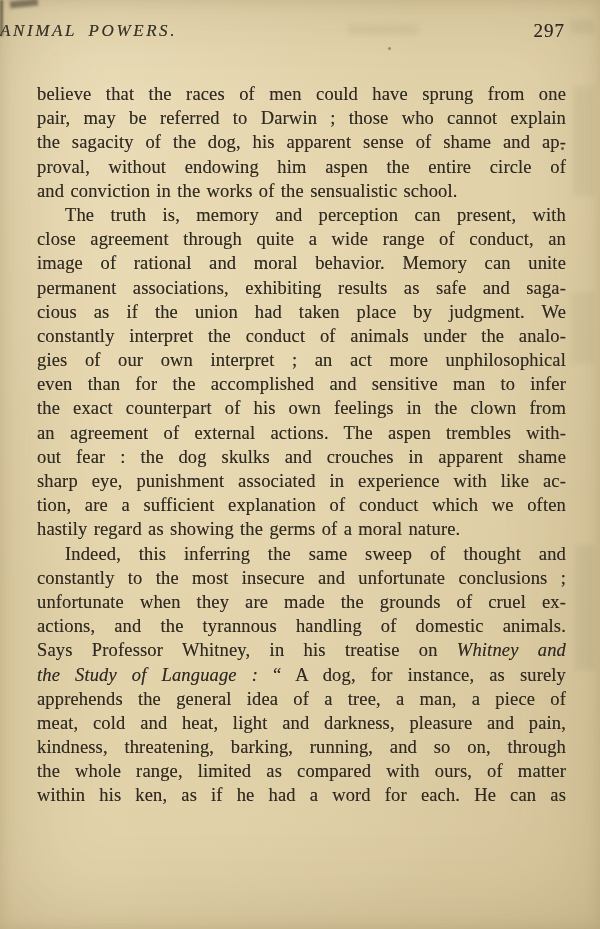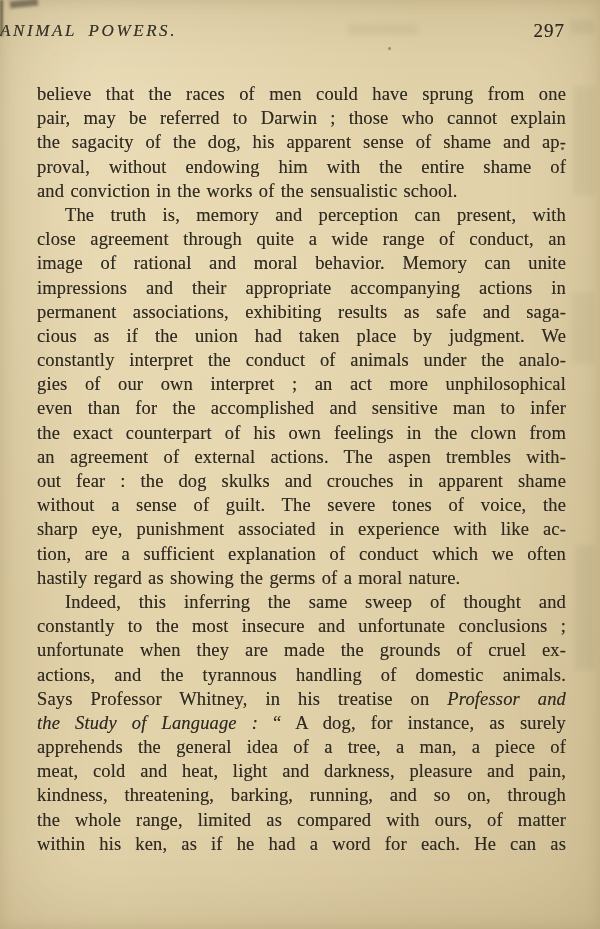--- a/index.html
+++ b/index.html
@@ -82,43 +82,41 @@
 
   <header class="running-head">
     <div class="head-title">ANIMAL POWERS.</div>
     <div class="page-number">297</div>
   </header>
 
   <main class="text-block">
       <div class="line"><span>believe that the races of men could have sprung from one</span></div>
       <div class="line"><span>pair, may be referred to Darwin ; those who cannot explain</span></div>
       <div class="line"><span>the sagacity of the dog, his apparent sense of shame and ap-</span></div>
-      <div class="line"><span>proval, without endowing him with the entire shame of</span></div>
+      <div class="line"><span>proval, without endowing him aspen the entire circle of</span></div>
       <div class="line last"><span>and conviction in the works of the sensualistic school.</span></div>
       <div class="line indent"><span>The truth is, memory and perception can present, with</span></div>
       <div class="line"><span>close agreement through quite a wide range of conduct, an</span></div>
       <div class="line"><span>image of rational and moral behavior. Memory can unite</span></div>
-      <div class="line"><span>impressions and their appropriate accompanying actions in</span></div>
       <div class="line"><span>permanent associations, exhibiting results as safe and saga-</span></div>
       <div class="line"><span>cious as if the union had taken place by judgment. We</span></div>
       <div class="line"><span>constantly interpret the conduct of animals under the analo-</span></div>
       <div class="line"><span>gies of our own interpret ; an act more unphilosophical</span></div>
       <div class="line"><span>even than for the accomplished and sensitive man to infer</span></div>
       <div class="line"><span>the exact counterpart of his own feelings in the clown from</span></div>
       <div class="line"><span>an agreement of external actions. The aspen trembles with-</span></div>
       <div class="line"><span>out fear : the dog skulks and crouches in apparent shame</span></div>
-      <div class="line"><span>without a sense of guilt. The severe tones of voice, the</span></div>
       <div class="line"><span>sharp eye, punishment associated in experience with like ac-</span></div>
       <div class="line"><span>tion, are a sufficient explanation of conduct which we often</span></div>
       <div class="line last"><span>hastily regard as showing the germs of a moral nature.</span></div>
       <div class="line indent"><span>Indeed, this inferring the same sweep of thought and</span></div>
       <div class="line"><span>constantly to the most insecure and unfortunate conclusions ;</span></div>
       <div class="line"><span>unfortunate when they are made the grounds of cruel ex-</span></div>
       <div class="line"><span>actions, and the tyrannous handling of domestic animals.</span></div>
-      <div class="line"><span>Says Professor Whitney, in his treatise on </span><span class="it">Professor and</span></div>
+      <div class="line"><span>Says Professor Whitney, in his treatise on </span><span class="it">Whitney and</span></div>
       <div class="line"><span class="it">the Study of Language :</span><span> “ A dog, for instance, as surely</span></div>
       <div class="line"><span>apprehends the general idea of a tree, a man, a piece of</span></div>
       <div class="line"><span>meat, cold and heat, light and darkness, pleasure and pain,</span></div>
       <div class="line"><span>kindness, threatening, barking, running, and so on, through</span></div>
       <div class="line"><span>the whole range, limited as compared with ours, of matter</span></div>
       <div class="line"><span>within his ken, as if he had a word for each. He can as</span></div>
     </main>
 
   <div class="artifact smudge-corner"></div>
   <div class="artifact edge-sliver"></div>

